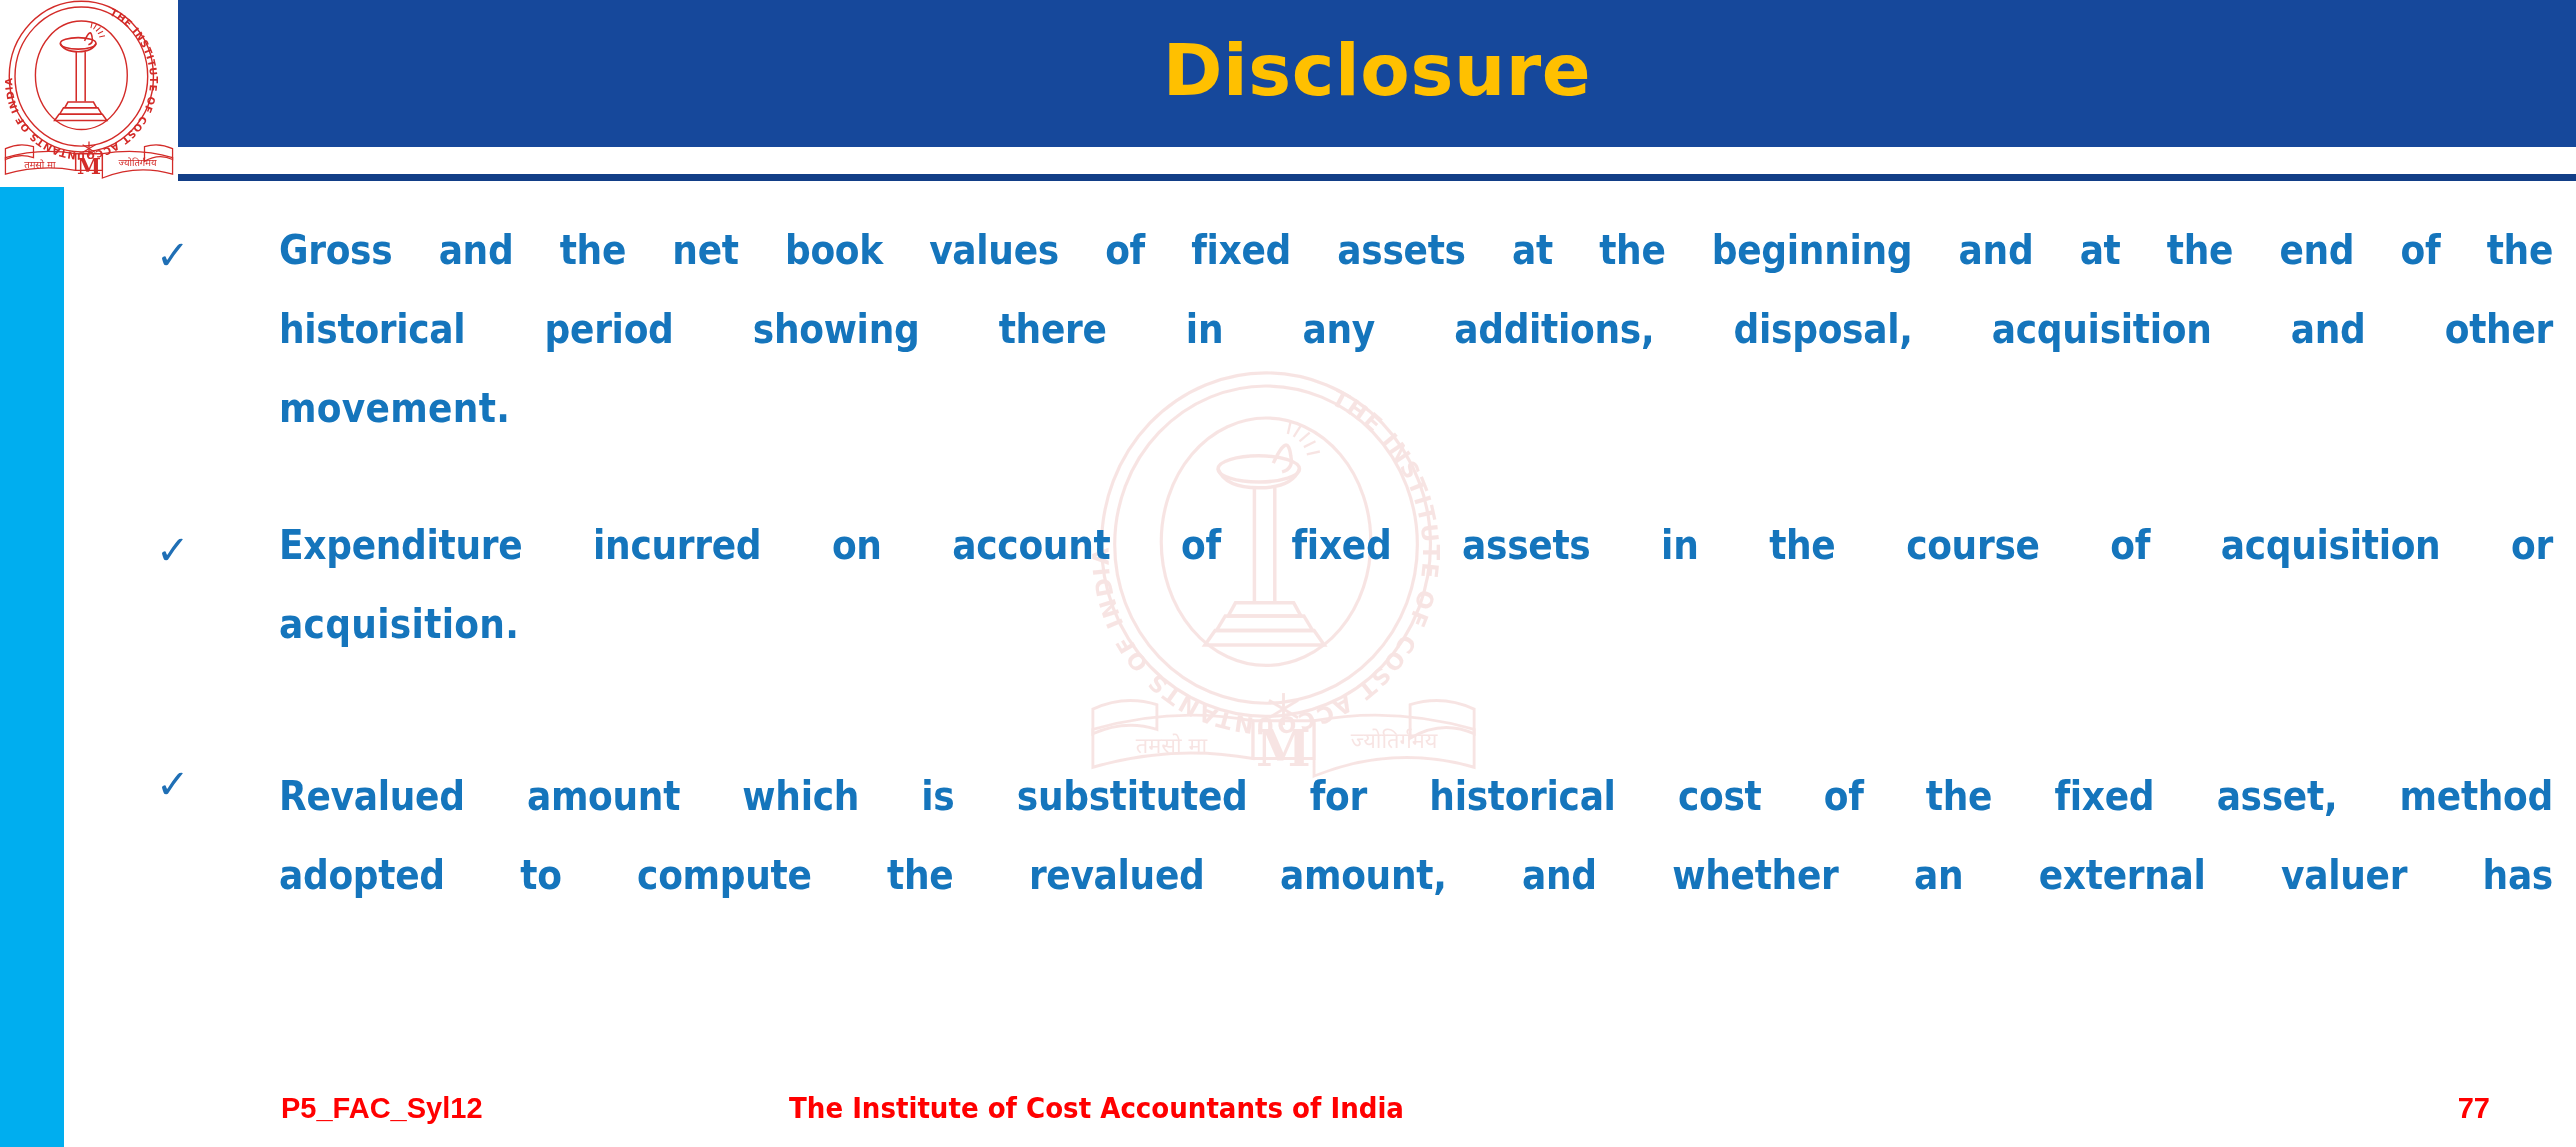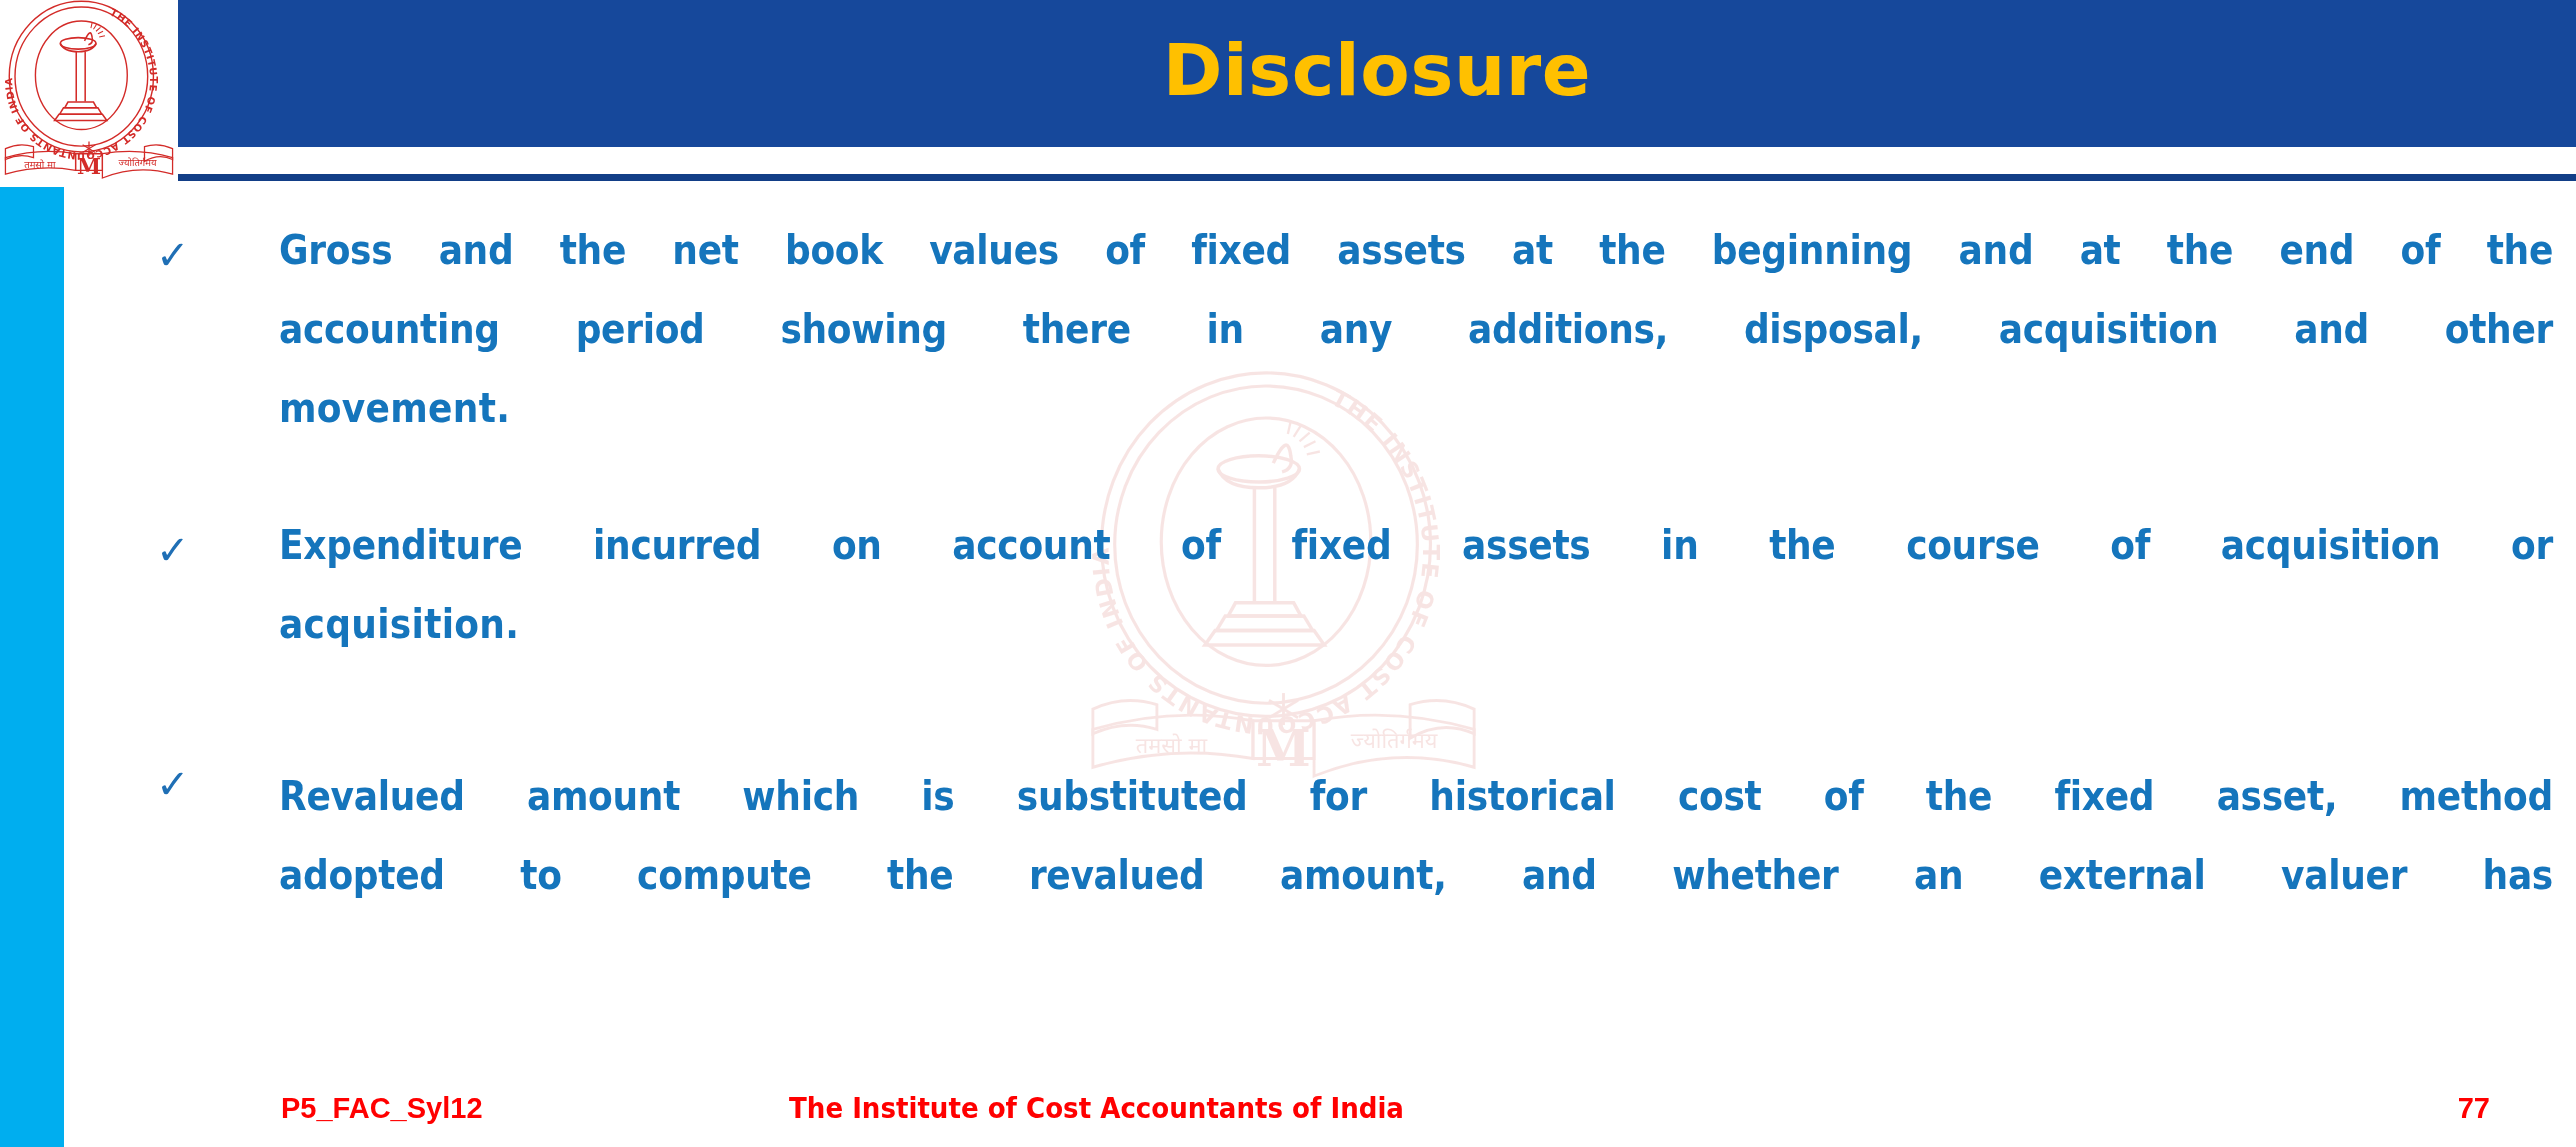--- a/index.html
+++ b/index.html
@@ -299,21 +299,21 @@
       <text x="215" y="260" text-anchor="middle" font-family="DejaVu Sans, sans-serif" font-size="15" fill="#E8A9A4">ज्योतिर्गमय</text>
     </svg>
   </div>
 
   <div id="content">
 
     <div class="bullet-row" id="bullet-1">
       <span class="bullet-mark">✓</span>
       <div class="bullet-text">
         <span class="jline">Gross and the net book values of fixed assets at the beginning and at the end of the</span>
-        <span class="jline">accounting period showing there in any additions, disposal, acquisition and other</span>
+        <span class="jline">historical period showing there in any additions, disposal, acquisition and other</span>
         <span class="jline last loose">movement.</span>
       </div>
     </div>
 
     <div class="bullet-row" id="bullet-2">
       <span class="bullet-mark">✓</span>
       <div class="bullet-text">
         <span class="jline">Expenditure incurred on account of fixed assets in the course of acquisition or</span>
         <span class="jline last loose">acquisition.</span>
       </div>

